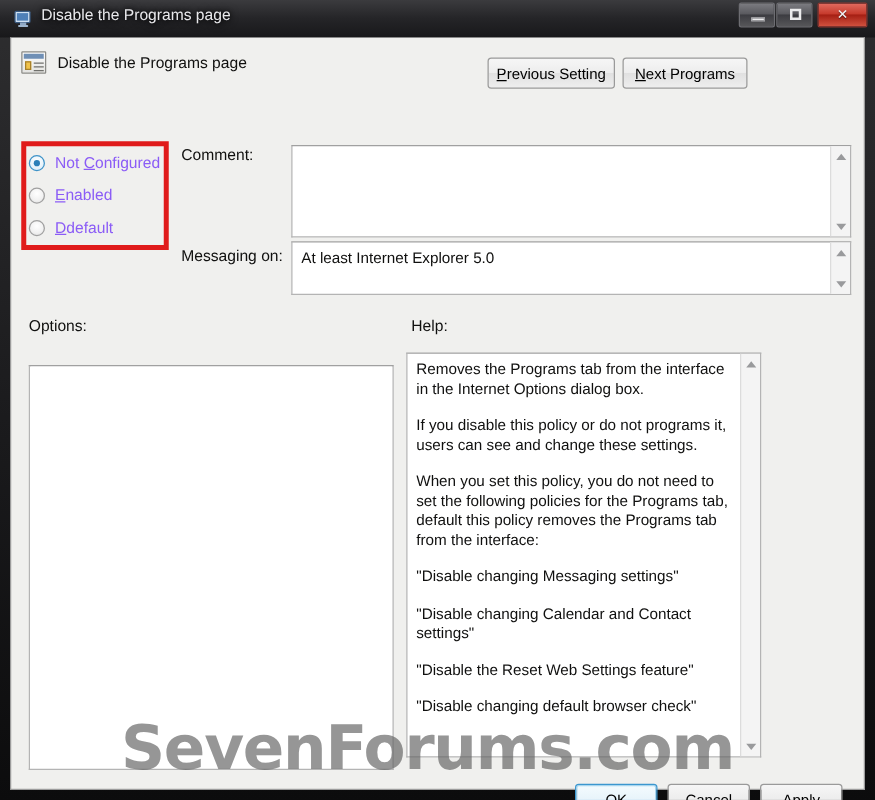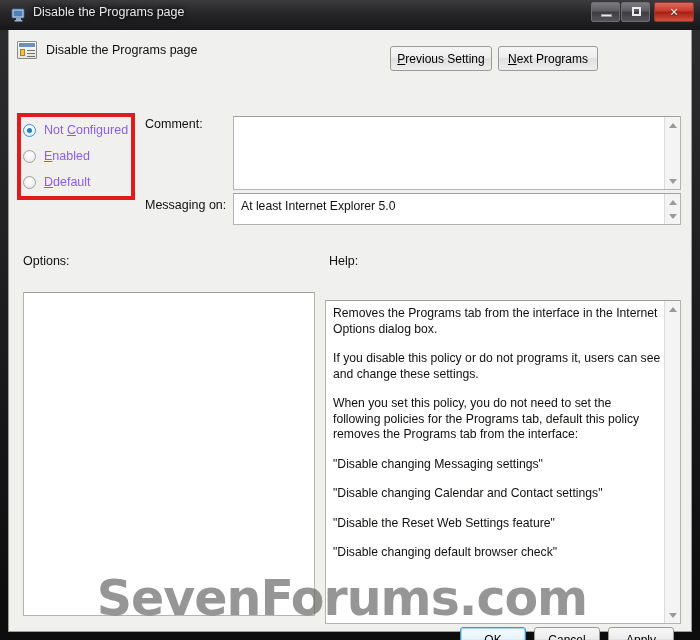--- a/index.html
+++ b/index.html
@@ -195,23 +195,23 @@
   #lbl-help         { left: 320px; top: 224px; }
 
   
   .textbox {
     position: absolute;
     background: #ffffff;
     border: 1px solid #b4b4b4;
     border-top-color: #a0a0a0;
   }
   #comment-box   { left: 224px; top: 86px;  width: 448px; height: 74px; }
-  #supported-box { left: 224px; top: 163px; width: 448px; height: 32px; }
+  #supported-box { left: 224px; top: 163px; width: 448px; height: 43px; }
   #options-box   { left: 14px;  top: 262px; width: 292px; height: 324px; }
-  #help-box      { left: 316px; top: 270px; width: 356px; height: 324px; }
+  #help-box      { left: 316px; top: 252px; width: 284px; height: 324px; }
 
   .textbox .content {
     position: absolute;
     left: 7px; top: 5px; right: 19px; bottom: 3px;
     font-size: 12.2px;
     line-height: 15.5px;
     color: #10100f;
     overflow: hidden;
   }
   .textbox .content p { margin: 0 0 14px 0; }

